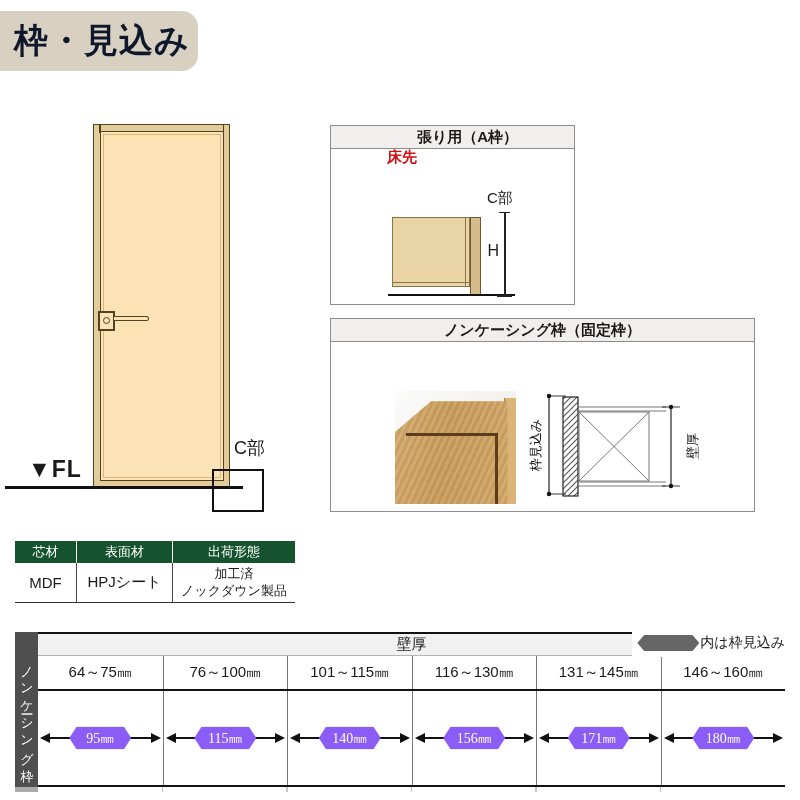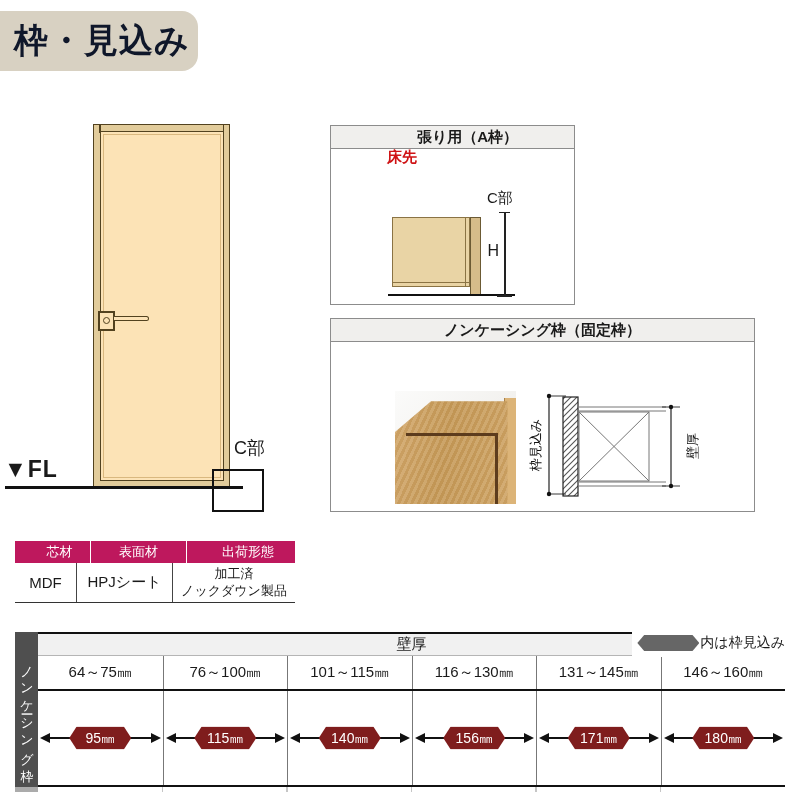--- a/index.html
+++ b/index.html
@@ -17,21 +17,21 @@
   .door-leaf { position:absolute; left:5.5px; top:5.5px; right:5.5px; bottom:5.5px;
     background:#fce3b6; border:1.5px solid #52421f; }
   .door-leaf-inner { position:absolute; left:2px; top:2px; right:2px; bottom:2px; border:1px solid #d9b87f; }
   .miter-tick { position:absolute; top:0; width:1.5px; height:8px; background:#52421f; }
   .handle-plate { position:absolute; left:4px; top:186px; width:17px; height:20px;
     border:2px solid #52421f; background:#fce3b6; }
   .handle-circle { position:absolute; left:3px; top:4px; width:7px; height:7px;
     border:1.5px solid #52421f; border-radius:50%; }
   .handle-lever { position:absolute; left:19px; top:191px; width:36px; height:5px;
     background:#fce3b6; border:1.5px solid #52421f; border-radius:1px 3px 3px 1px; }
-  .fl-label { position:absolute; left:4px; top:456px; font-size:23px; font-weight:600; letter-spacing:1px; }
+  .fl-label { position:absolute; left:28px; top:456px; font-size:23px; font-weight:600; letter-spacing:1px; }
   .floor-line { position:absolute; left:5px; top:486px; width:238px; height:3px; background:#111; }
   .c-callout { position:absolute; left:212px; top:469px; width:52px; height:43px; border:2.5px solid #111; }
   .c-label-door { position:absolute; left:234px; top:436px; font-size:18px; }
 
   
   .panel { position:absolute; background:#fff; border:1px solid #8c8c8c; }
   .panel-a { left:330px; top:125px; width:245px; height:180px; }
   .panel-b { left:330px; top:318px; width:425px; height:194px; }
   .panel-header { height:23px; background:#f0efed; border-bottom:1px solid #8c8c8c;
     display:flex; align-items:center; justify-content:center; font-size:15px; font-weight:700; }
@@ -59,21 +59,21 @@
     clip-path:polygon(0 30%, 32% 0, 100% 0, 100% 100%, 0 100%); }
   .pb-wood::after { content:""; position:absolute; inset:0;
     background:repeating-linear-gradient(115deg, rgba(255,255,255,.10) 0 3px, rgba(120,80,30,.07) 3px 6px); }
   .pb-strip { position:absolute; right:0; top:6%; width:10%; bottom:0;
     background:#dcb478; border-left:1px solid #a8824c; }
   .pb-groove { position:absolute; left:9%; top:37%; right:15%; bottom:-2%;
     border-top:3px solid #5d3c1d; border-right:3px solid #5d3c1d; }
 
   
   .spec-table { position:absolute; left:15px; top:541px; width:280px; border-bottom:1.5px solid #333; }
-  .spec-head { display:grid; grid-template-columns:62px 96px 122px; height:22px; background:#be185d;padding-left:14px; }
+  .spec-head { display:grid; grid-template-columns:62px 96px 122px; height:22px; background:#14532d; }
   .spec-head .cell { color:#fff; font-size:13px; display:flex; align-items:center; justify-content:center; border-right:1px solid #fff; }
   .spec-head .cell:last-child { border-right:none; }
   .spec-vals { display:grid; grid-template-columns:62px 96px 122px; height:39px; background:#fff; }
   .spec-vals .cell { font-size:15px; display:flex; align-items:center; justify-content:center;
     border-right:1px solid #444; white-space:pre-line; text-align:center; }
   .spec-vals .cell:last-child { border-right:none; font-size:13px; line-height:1.3; }
 
   
   .size-table { position:absolute; left:15px; top:632px; width:770px; height:155px; }
   .st-rowlabel { position:absolute; left:0; top:0; width:23px; height:155px; background:#4f4f4f;
@@ -93,22 +93,22 @@
   .st-ranges .cell:first-child { border-left:none; }
   .st-arrows { display:grid; grid-template-columns:repeat(6,1fr); flex:1; background:#fff; }
   .st-arrows .cell { position:relative; border-left:1px solid #777; }
   .st-arrows .cell:first-child { border-left:none; }
   .arrow-line { position:absolute; left:4px; right:4px; top:50%; height:2px; margin-top:-1px; background:#111; }
   .arrow-head { position:absolute; top:50%; width:0; height:0; margin-top:-5.5px;
     border-top:5.5px solid transparent; border-bottom:5.5px solid transparent; }
   .arrow-head.left  { left:2px;  border-right:10px solid #111; }
   .arrow-head.right { right:2px; border-left:10px solid #111; }
   .depth-badge { position:absolute; left:50%; top:50%; transform:translate(-50%,-50%);
-    width:62px; height:23px; background:#7f1d1d; clip-path:polygon(12% 0,88% 0,100% 50%,88% 100%,12% 100%,0 50%);
-    color:#fff; font-size:14px; display:flex; align-items:center; justify-content:center; }
+    width:62px; height:23px; background:#8b5cf6; clip-path:polygon(12% 0,88% 0,100% 50%,88% 100%,12% 100%,0 50%);
+    color:#fff; font-size:14px; display:flex; align-items:center; justify-content:center;font-family:Liberation Serif, serif; }
   .below-hint { position:absolute; top:155px; background:#c6c6c6; width:1.5px; height:5px; }
   .below-hint-left { position:absolute; left:0; top:155px; width:23px; height:5px; background:#ababab; }
 
   .red { color:#cf1315;margin-top:40px; }
   svg text { font-family:"Liberation Sans","DejaVu Sans",sans-serif; }
 </style>
 </head>
 <body>
 
 <div class="page">

